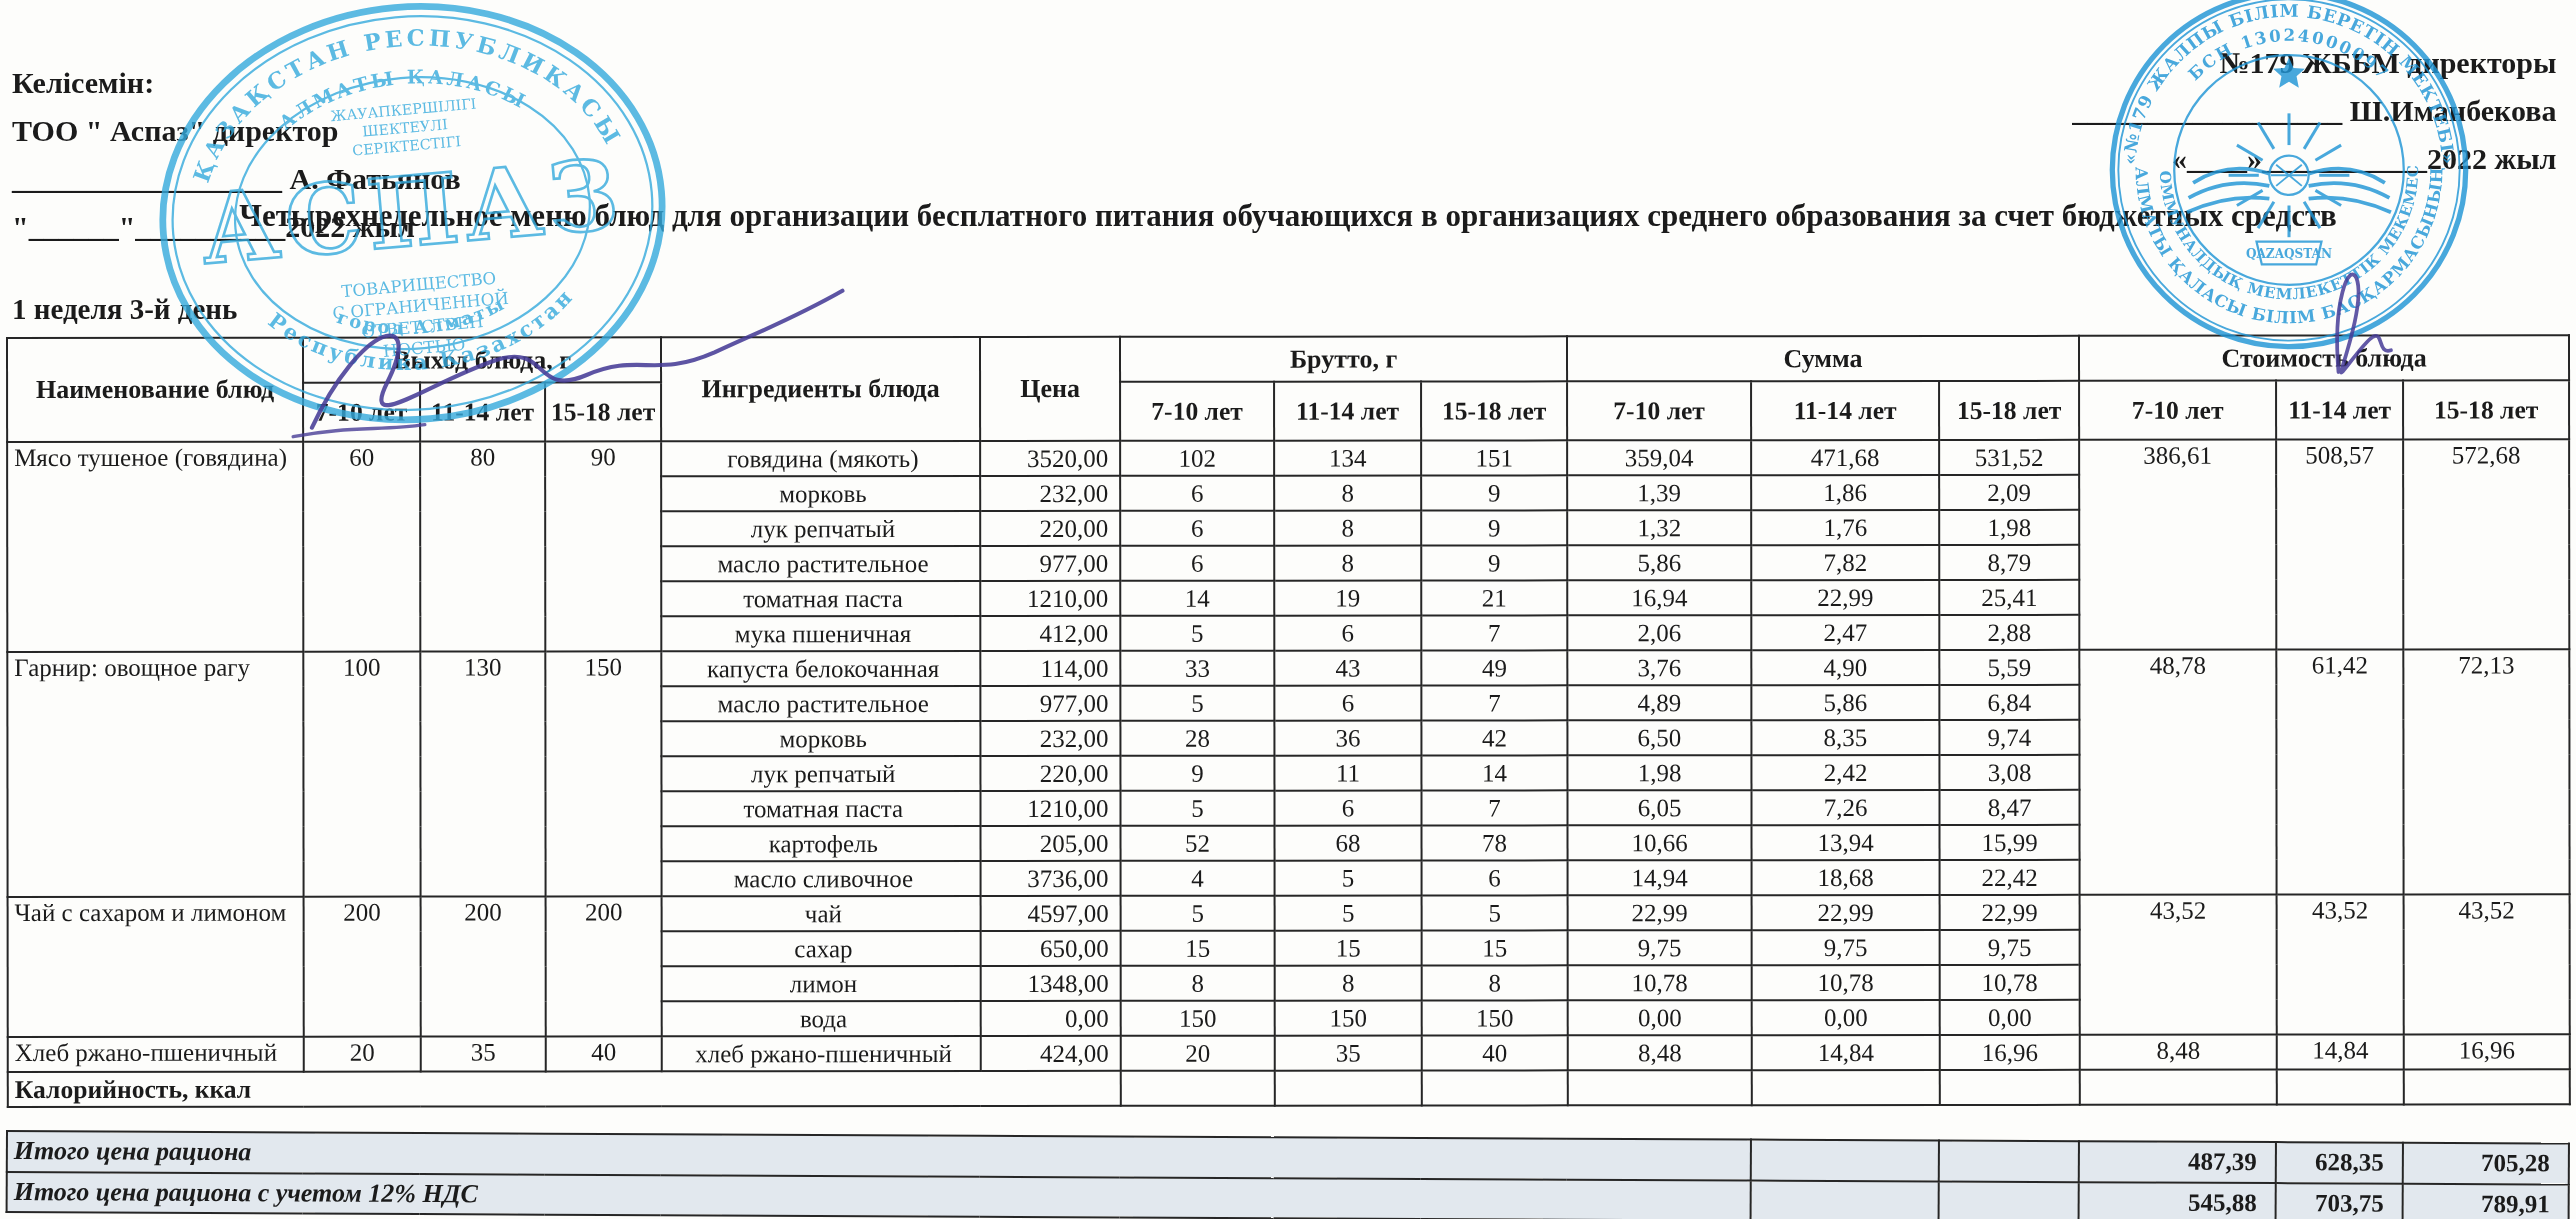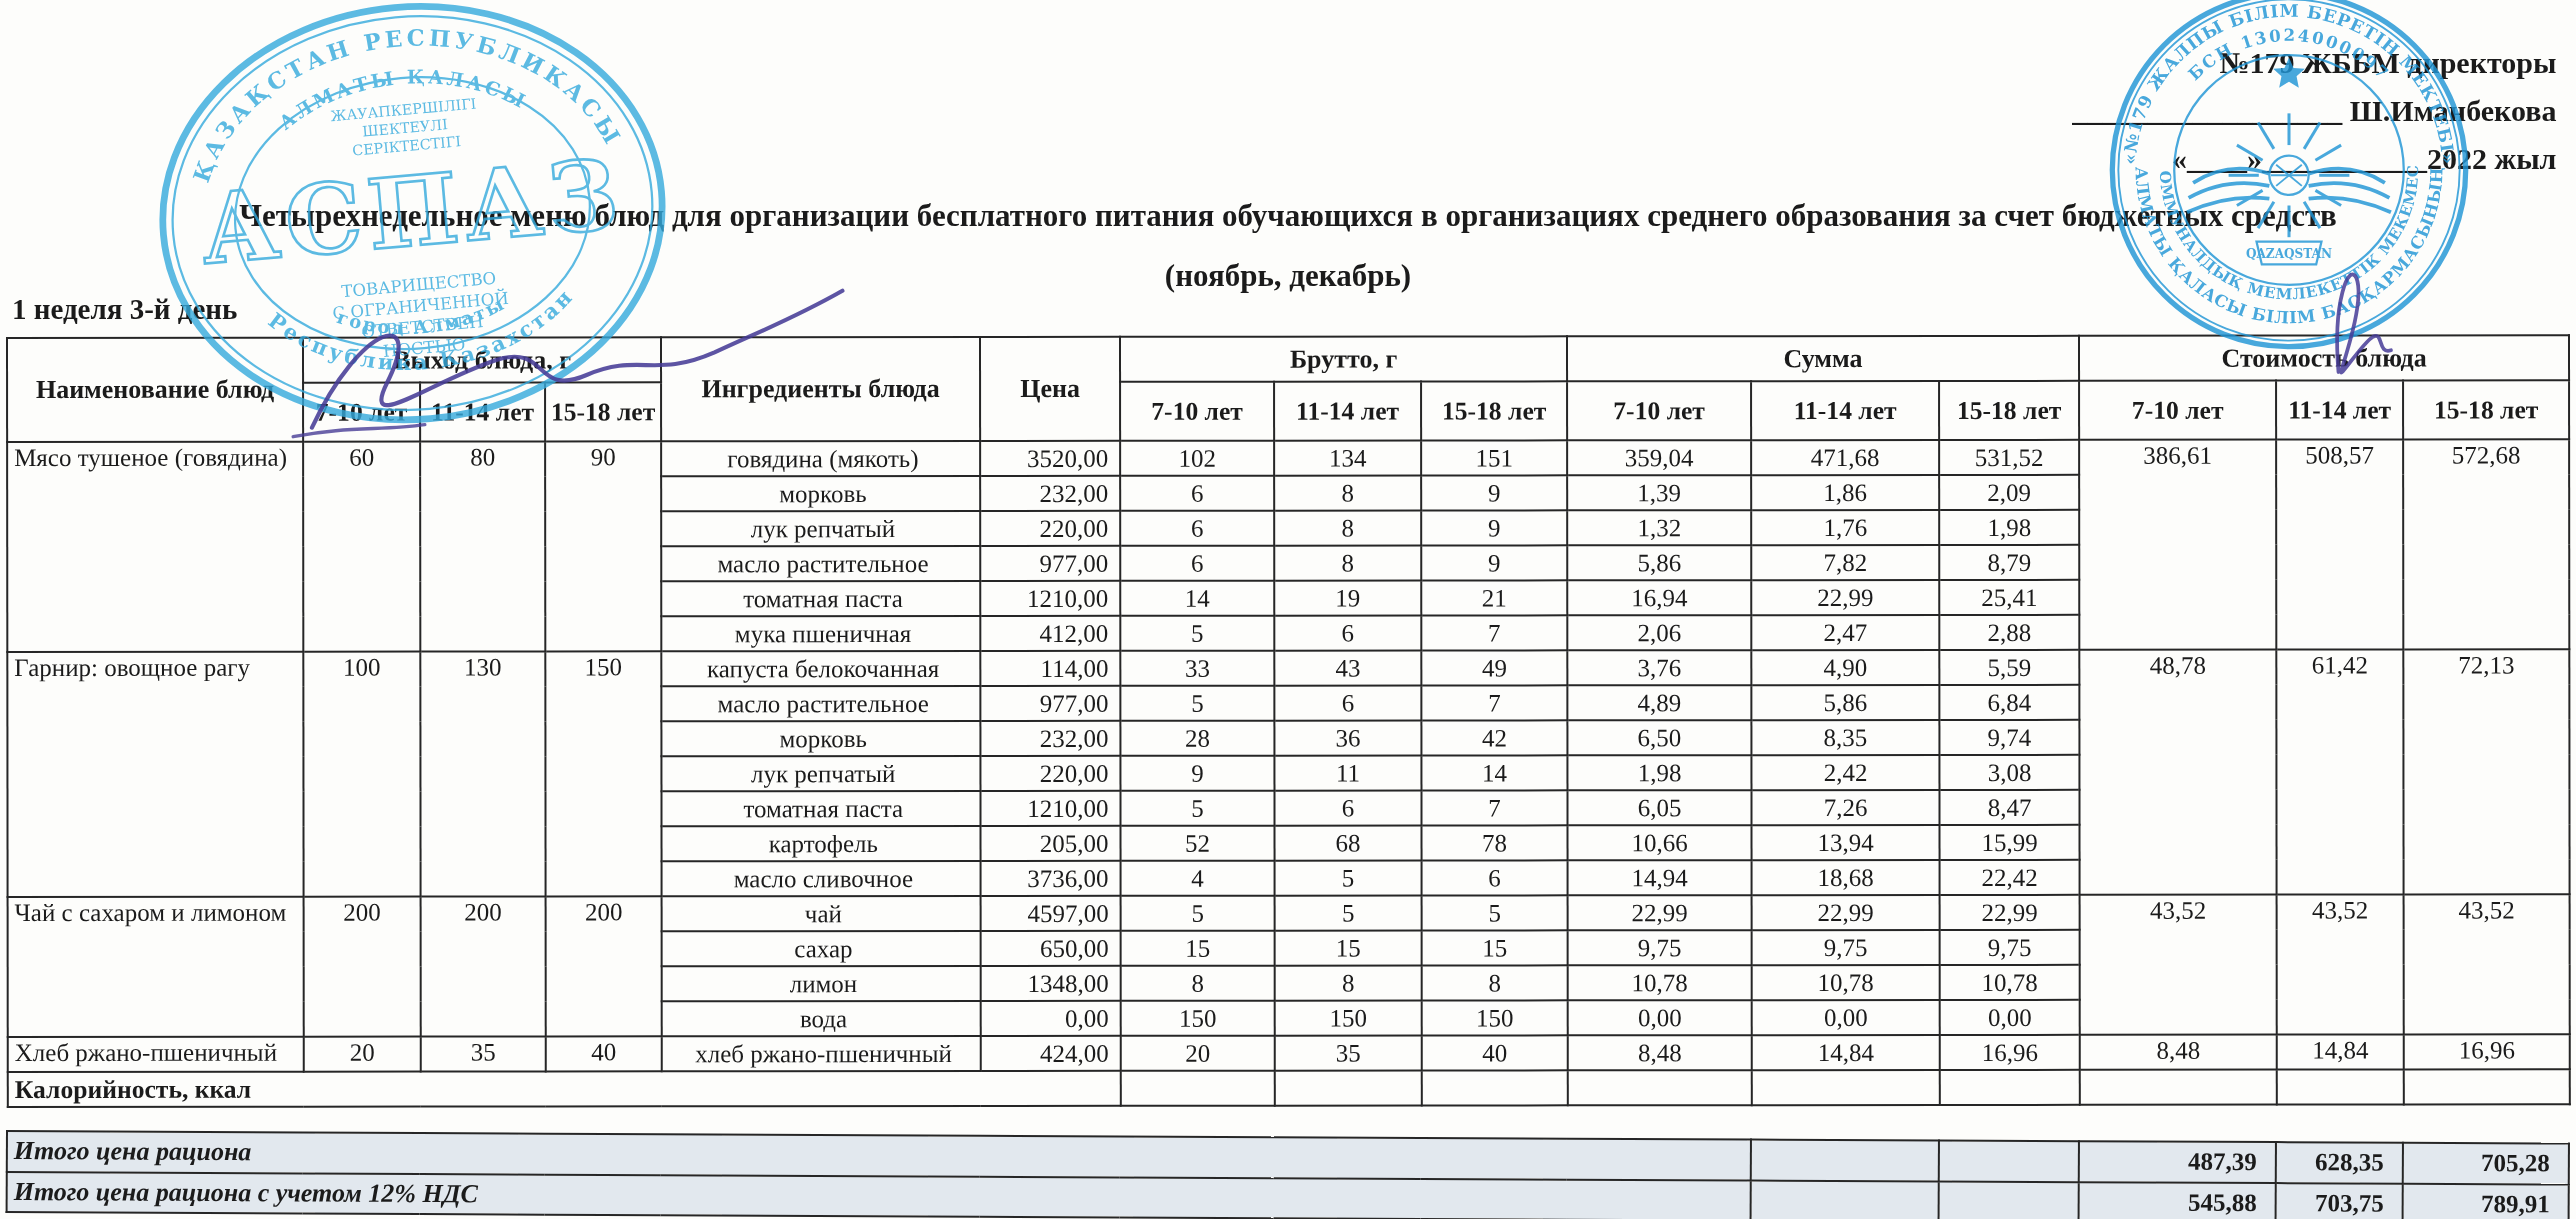--- a/index.html
+++ b/index.html
@@ -39,30 +39,35 @@
   .stamp-left{left:149px;top:-3px;width:527px;height:433px;opacity:.8;transform:rotate(-5deg);}
   .stamp-right{left:2104px;top:-15px;width:370px;height:370px;opacity:.82;}
   .sig{position:absolute;pointer-events:none;}
   svg text{font-family:"DejaVu Serif","Liberation Serif",serif;}
 </style>
 </head>
 <body>
 
 <div class="page">
 
+  <div class="abs approve approve-left">
+    <div>Келісемін:</div>
+    <div>ТОО " Аспаз" директор</div>
+    <div><span>__________________</span> <span>А. Фатьянов</span></div>
+    <div>"______"__________2022 жыл</div>
+  </div>
 
   <div class="abs approve approve-right">
     <div>№179 ЖББМ директоры</div>
     <div><span>__________________</span> <span>Ш.Иманбекова</span></div>
     <div>«____»___________2022 жыл</div>
   </div>
 
   <div class="abs title-wrap">
     <div>Четырехнедельное меню блюд для организации бесплатного питания обучающихся в организациях среднего образования за счет бюджетных средств</div>
-    <div class="title-sub">(ноябрь, декабрь)</div>
   </div>
 
   <div class="abs week">1 неделя 3-й день</div>
 
   <div class="abs tblwrap">
     <table>
       <colgroup>
         <col style="width:296px">
           <col style="width:117px">
           <col style="width:125px">

